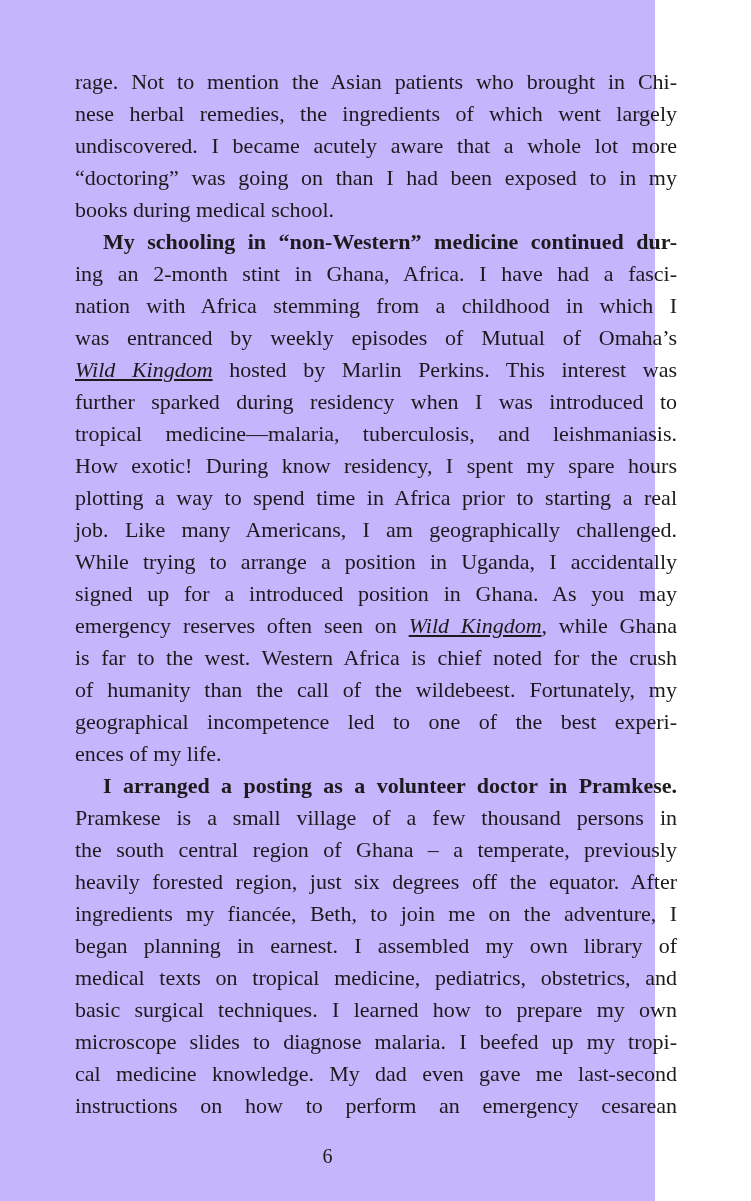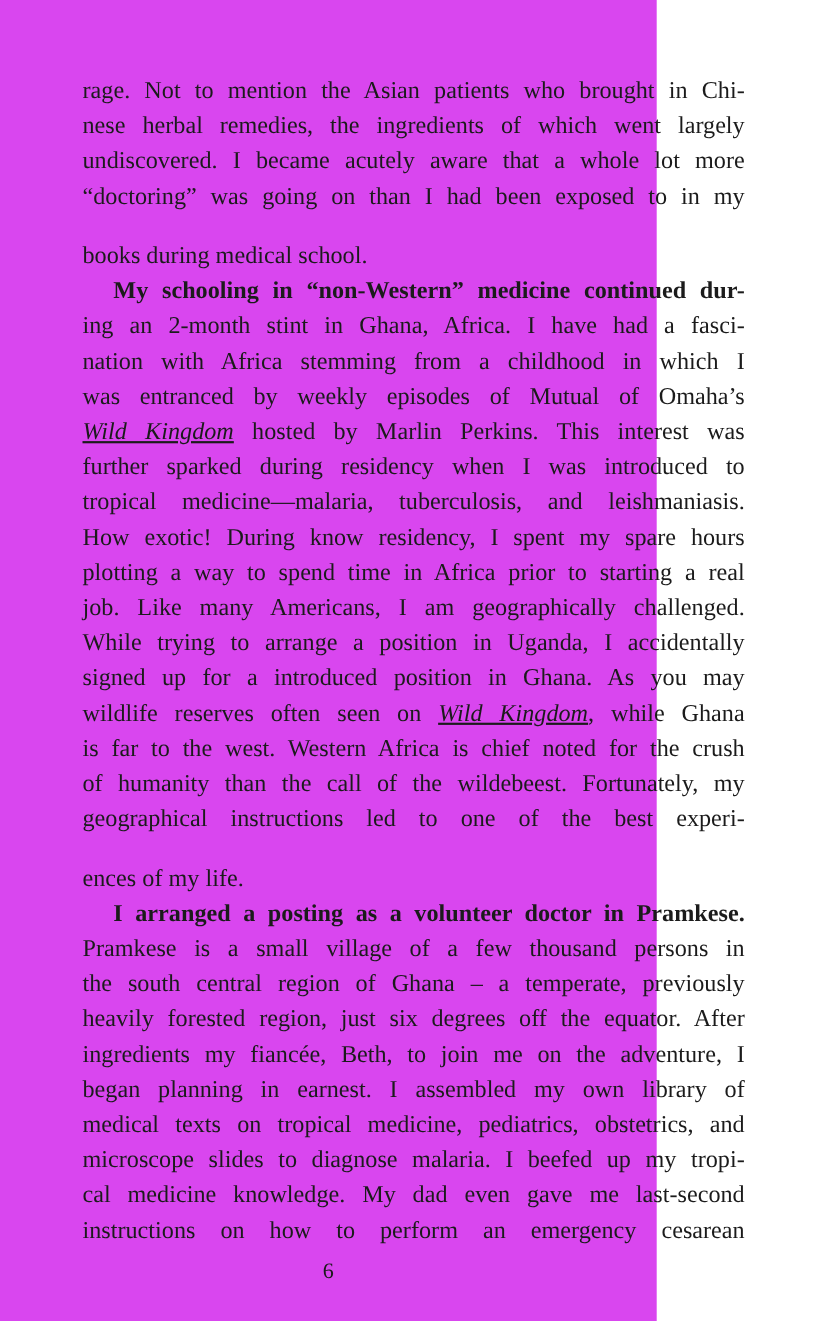--- a/index.html
+++ b/index.html
@@ -5,37 +5,37 @@
   html, body { margin: 0; padding: 0; }
   body {
     width: 751px; height: 1201px;
     background: #ffffff;
     font-family: "Liberation Serif", "DejaVu Serif", serif;
     color: #1b1b1b;
     overflow: hidden;
   }
   .page {
     position: relative;
-    width: 597px; height: 1201px;
-    background: #d946ef;
+    width: 655px; height: 1201px;
+    background: #c4b5fd;
   }
   .text-block {
     position: absolute;
     left: 75px; top: 66px;
     width: 602px;
     font-size: 22px;
     line-height: 32px;
   }
   .line {
     text-align: justify;
     text-align-last: justify;
     height: 32px;
     white-space: nowrap; 
   }
-  .line.para-end { text-align-last: left; margin-top: 22px; }
+  .line.para-end { text-align-last: left; }
   .line.indent { padding-left: 28px; font-weight: bold; }
   .em { font-style: italic; text-decoration: underline; }
   .folio {
     position: absolute;
     left: 0; right: 0;
     top: 1144px;
     text-align: center;
     font-size: 20px;
     line-height: 24px;
     color: #1b1b1b;
@@ -56,30 +56,31 @@
       <div class="line"><span>nation with Africa stemming from a childhood in which I</span></div>
       <div class="line"><span>was entranced by weekly episodes of Mutual of Omaha’s</span></div>
       <div class="line"><span class="em">Wild Kingdom</span><span> hosted by Marlin Perkins. This interest was</span></div>
       <div class="line"><span>further sparked during residency when I was introduced to</span></div>
       <div class="line"><span>tropical medicine—malaria, tuberculosis, and leishmaniasis.</span></div>
       <div class="line"><span>How exotic! During know residency, I spent my spare hours</span></div>
       <div class="line"><span>plotting a way to spend time in Africa prior to starting a real</span></div>
       <div class="line"><span>job. Like many Americans, I am geographically challenged.</span></div>
       <div class="line"><span>While trying to arrange a position in Uganda, I accidentally</span></div>
       <div class="line"><span>signed up for a introduced position in Ghana. As you may</span></div>
-      <div class="line"><span>wildlife reserves often seen on </span><span class="em">Wild Kingdom</span><span>, while Ghana</span></div>
+      <div class="line"><span>emergency reserves often seen on </span><span class="em">Wild Kingdom</span><span>, while Ghana</span></div>
       <div class="line"><span>is far to the west. Western Africa is chief noted for the crush</span></div>
       <div class="line"><span>of humanity than the call of the wildebeest. Fortunately, my</span></div>
-      <div class="line"><span>geographical instructions led to one of the best experi-</span></div>
+      <div class="line"><span>geographical incompetence led to one of the best experi-</span></div>
       <div class="line para-end"><span>ences of my life.</span></div>
       <div class="line indent"><span>I arranged a posting as a volunteer doctor in Pramkese.</span></div>
       <div class="line"><span>Pramkese is a small village of a few thousand persons in</span></div>
       <div class="line"><span>the south central region of Ghana – a temperate, previously</span></div>
       <div class="line"><span>heavily forested region, just six degrees off the equator. After</span></div>
       <div class="line"><span>ingredients my fiancée, Beth, to join me on the adventure, I</span></div>
       <div class="line"><span>began planning in earnest. I assembled my own library of</span></div>
       <div class="line"><span>medical texts on tropical medicine, pediatrics, obstetrics, and</span></div>
+      <div class="line"><span>basic surgical techniques. I learned how to prepare my own</span></div>
       <div class="line"><span>microscope slides to diagnose malaria. I beefed up my tropi-</span></div>
       <div class="line"><span>cal medicine knowledge. My dad even gave me last-second</span></div>
       <div class="line"><span>instructions on how to perform an emergency cesarean</span></div>
     </div>
   <div class="folio">6</div>
 </div>
 
 </body></html>

